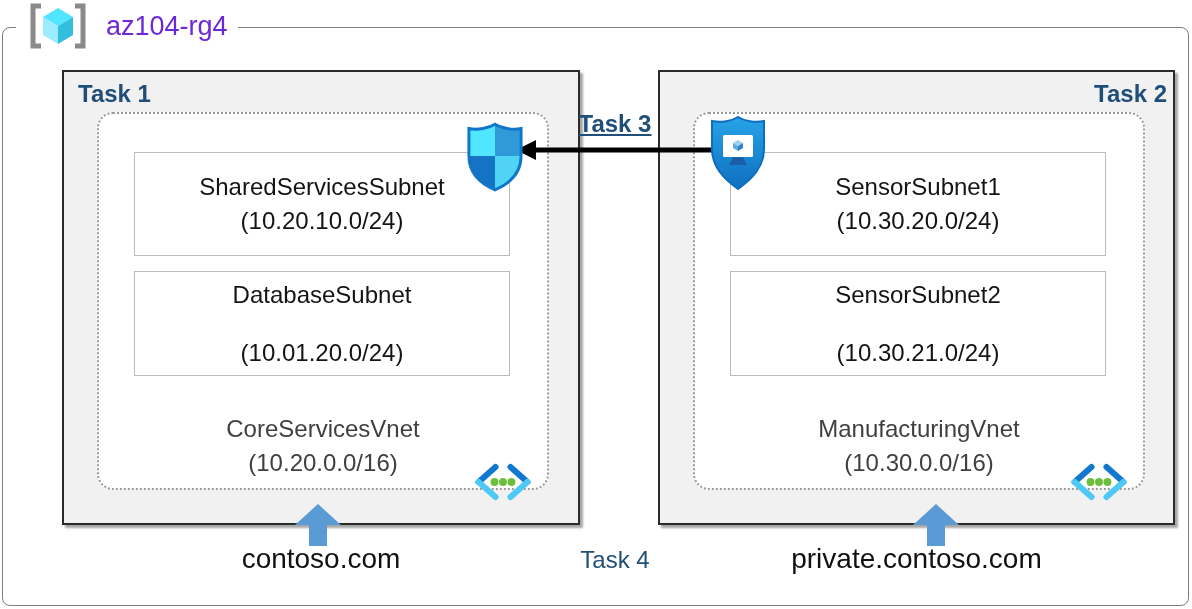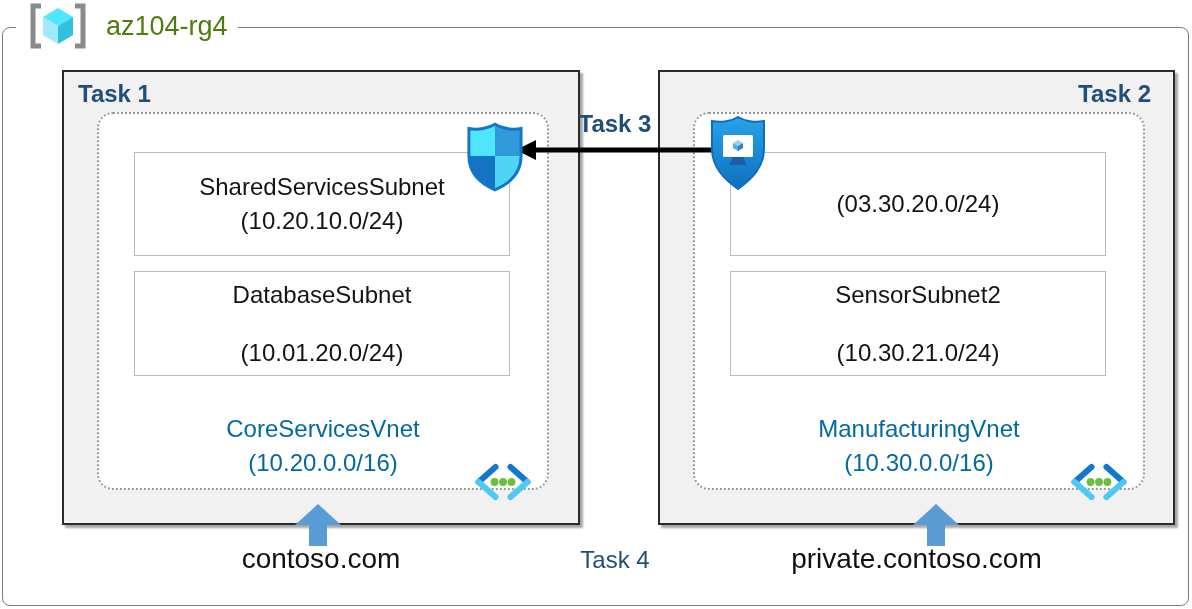--- a/index.html
+++ b/index.html
@@ -4,54 +4,54 @@
 <style>
   * { margin:0; padding:0; box-sizing:border-box; }
   body { font-family: "Liberation Sans", sans-serif; background:#fff; }
   .canvas { position:relative; width:1192px; height:609px; background:#fff; overflow:hidden; }
 
   
   .rg-border { position:absolute; left:2px; top:27px; width:1187px; height:579px;
                border:1px solid #7d7d7d; border-radius:8px; }
   .rg-header { position:absolute; left:16px; top:0; height:52px; padding:0 10px;
                background:#fff; display:flex; align-items:center; gap:16px; }
-  .rg-name { font-size:27px; color:#4d7c0f; white-space:nowrap; }
+  .rg-name { font-size:27px; color:#6d28d9; white-space:nowrap; }
 
   
   .task-box { position:absolute; top:70px; width:518px; height:455px; background:#f1f1f1;
               border:2px solid #2b2b2b; box-shadow:3px 3px 2px rgba(0,0,0,0.35); }
   .task-box.left  { left:62px; }
   .task-box.right { left:658px; width:517px; }
   .task-label { position:absolute; font-size:24px; font-weight:bold; color:#1F4E79; white-space:nowrap; }
   .tl-left  { left:14px; top:8px; }
-  .tl-right { right:22px; top:8px; }
+  .tl-right { right:6px; top:8px; }
 
   
   .dotted { position:absolute; left:33px; top:40px; width:452px; height:378px;
             border:2px dotted #999999; border-radius:16px; background:#ffffff; }
 
   .subnet { position:absolute; left:35px; width:376px; background:#fff;
             border:1px solid #bbbbbb; text-align:center; font-size:24px; color:#141414;
             display:flex; flex-direction:column; justify-content:center; line-height:34px; }
   .subnet.s1 { top:38px;  height:104px; }
   .subnet.s2 { top:157px; height:105px;gap:24px; }
 
   .vnet-name { position:absolute; left:0; top:298px; width:100%; text-align:center;
-               font-size:24px; color:#0369a1; line-height:34px; }
+               font-size:24px; color:#404040; line-height:34px; }
 
   .vnet-icon { position:absolute; right:14px; bottom:-14px; width:60px; height:40px; }
 
   
   .nsg-icon { position:absolute; left:466px; top:122px; width:58px; height:70px; z-index:6; }
   .asg-icon { position:absolute; left:710px; top:114px; width:56px; height:78px; z-index:6; }
 
   
   .peer-arrow { position:absolute; left:514px; top:137px; width:200px; height:26px; z-index:5; }
   .task3-label { position:absolute; left:555px; top:110px; width:120px; text-align:center;
-                 font-size:24px; font-weight:bold; color:#1F4E79; z-index:5; }
+                 font-size:24px; font-weight:bold; color:#1F4E79; z-index:5;text-decoration:underline; }
 
   
   .up-arrow { position:absolute; top:504px; width:46px; height:42px; z-index:5; }
   .up-arrow.left  { left:295px; }
   .up-arrow.right { left:913px; }
   .domain-label { position:absolute; top:543px; font-size:28px; color:#111; text-align:center; white-space:nowrap; }
   .domain-label.left  { left:62px;  width:518px; }
   .domain-label.right { left:658px; width:517px; }
   .task4-label { position:absolute; left:555px; top:546px; width:120px; text-align:center;
                  font-size:24px; font-weight:normal; color:#1F4E79; }
@@ -98,21 +98,22 @@
         <circle cx="32" cy="21" r="4.2" fill="#6CBE3C"></circle>
         <circle cx="41" cy="21" r="4.2" fill="#6CBE3C"></circle>
       </svg>
     </div>
   </div>
 
   <div class="task-box right">
     <div class="task-label tl-right">Task 2</div>
     <div class="dotted">
       <div class="subnet s1">
-        <div>(03.30.20.0/24)</div>
+        <div>SensorSubnet1</div>
+        <div>(10.30.20.0/24)</div>
       </div>
       <div class="subnet s2">
         <div>SensorSubnet2</div>
         <div>(10.30.21.0/24)</div>
       </div>
       <div class="vnet-name">
         <div>ManufacturingVnet</div>
         <div>(10.30.0.0/16)</div>
       </div>
       <svg class="vnet-icon" viewBox="0 0 64 42">

